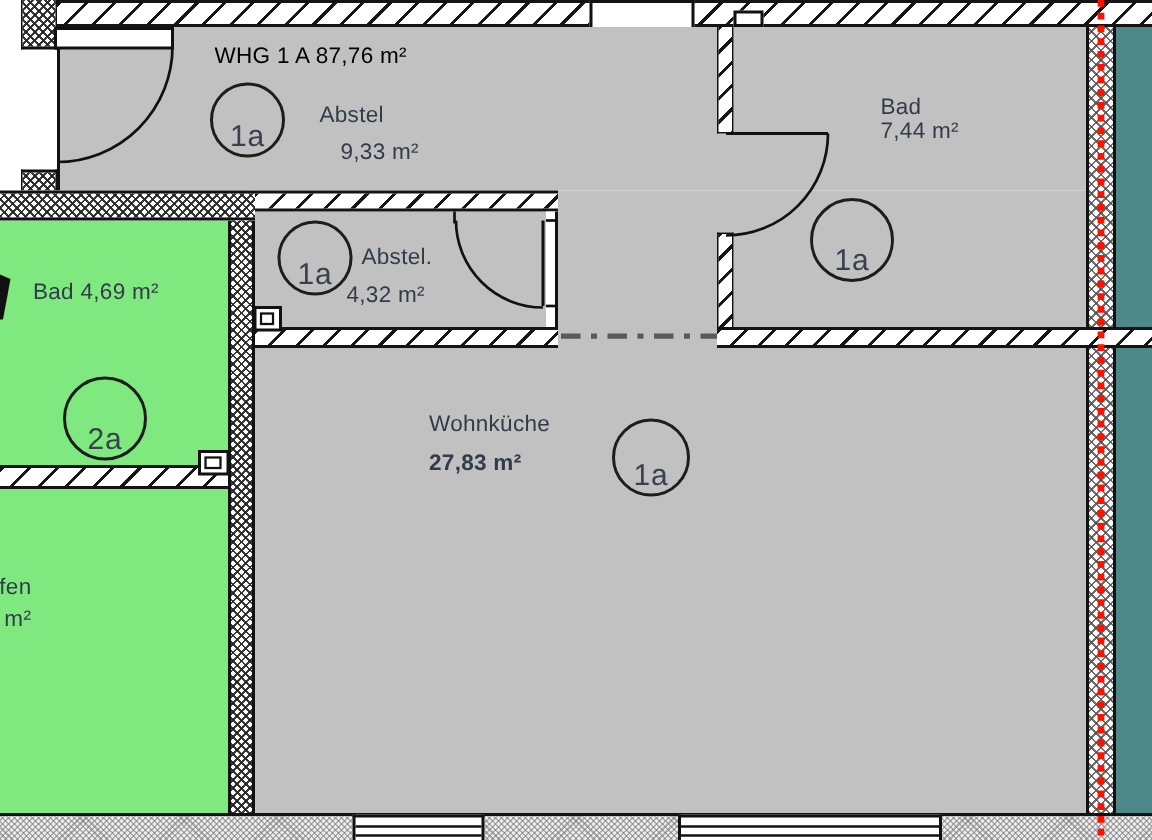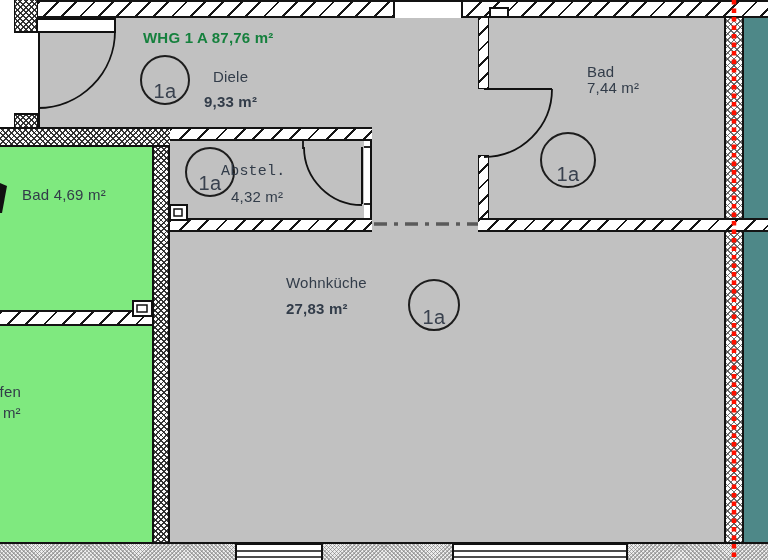--- a/index.html
+++ b/index.html
@@ -38,21 +38,21 @@
   .stipple-light{
     background-color:#ececec;
     background-image:
       repeating-linear-gradient(45deg,rgba(120,120,120,.55) 0 1px,rgba(0,0,0,0) 1px 2.8px),
       repeating-linear-gradient(-45deg,rgba(120,120,120,.55) 0 1px,rgba(0,0,0,0) 1px 2.8px);
   }
   .lbl{
     position:absolute;color:#323c49;font-size:15px;line-height:18px;white-space:nowrap;
     letter-spacing:.2px;
   }
-  .lbl-bold{font-weight:bold;color:#15803d;}
+  .lbl-bold{font-weight:normal;color:#000000;}
   .badge{
     position:absolute;border:2.5px solid #1d1d1d;border-radius:50%;
     display:flex;align-items:flex-end;justify-content:center;
     color:#39414e;font-size:20px;letter-spacing:.5px;background:transparent;
   }
   svg{display:block;}
 </style>
 </head>
 <body>
 
@@ -129,27 +129,30 @@
     </div>
   <div class="badge" style="left:185px;top:147px;width:46px;height:46px;">
       <span>1a</span>
     </div>
   <div class="badge" style="left:540px;top:132px;width:52px;height:52px;">
       <span>1a</span>
     </div>
   <div class="badge" style="left:408px;top:279px;width:48px;height:48px;">
       <span>1a</span>
     </div>
+  <div class="badge" style="left:42px;top:251px;width:52px;height:52px;">
+      <span>2a</span>
+    </div>
 
   <div class="lbl lbl-bold" style="left:143px;top:29px;">WHG 1 A 87,76 m²</div>
 
-  <div class="lbl" style="left:213px;top:68px;">Diele</div>
-  <div class="lbl" style="left:204px;top:93px;font-weight:bold;">9,33 m²</div>
+  <div class="lbl" style="left:213px;top:68px;">Abstel</div>
+  <div class="lbl" style="left:227px;top:93px;">9,33 m²</div>
 
-  <div class="lbl" style="left:221px;top:163px;font-family:Liberation Mono, monospace;">Abstel.</div>
+  <div class="lbl" style="left:241px;top:163px;">Abstel.</div>
   <div class="lbl" style="left:231px;top:188px;">4,32 m²</div>
 
   <div class="lbl" style="left:587px;top:63px;text-align:center;">Bad</div>
   <div class="lbl" style="left:587px;top:79px;">7,44 m²</div>
 
   <div class="lbl" style="left:286px;top:274px;">Wohnküche</div>
   <div class="lbl" style="left:286px;top:300px;font-weight:bold;">27,83 m²</div>
 
   <div class="lbl" style="left:22px;top:186px;">Bad 4,69 m²</div>
 

